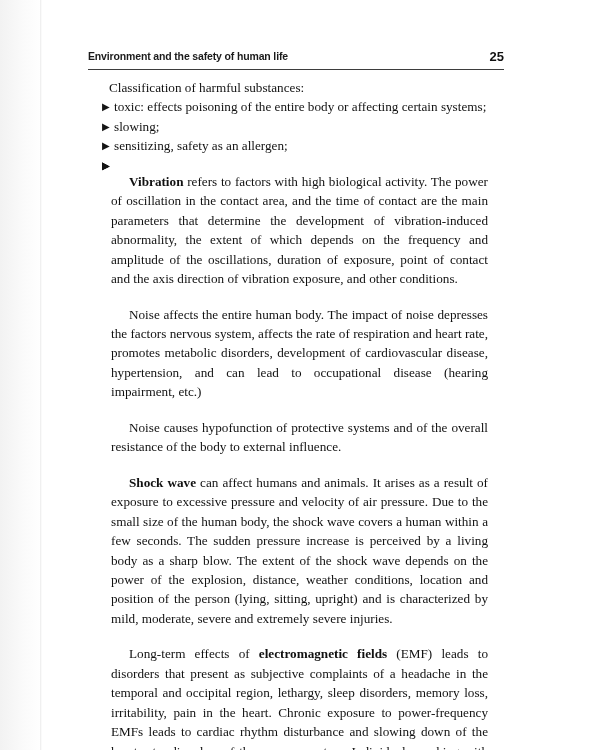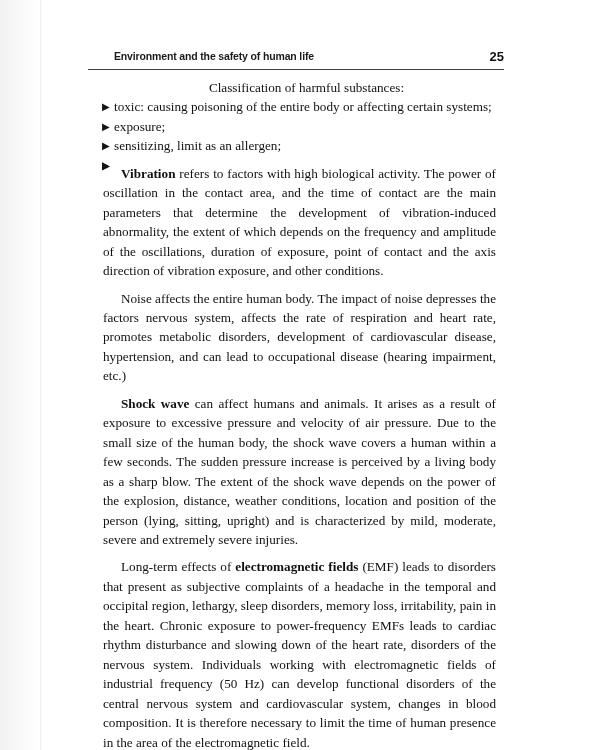--- a/index.html
+++ b/index.html
@@ -44,21 +44,20 @@
   .running-head .rh-title {
     position: absolute;
     left: 0;
     top: 0;
     font-family: "Liberation Sans", sans-serif;
     font-size: 10.5px;
     font-weight: 700;
     letter-spacing: -0.15px;
     color: #1b1b1b;
     white-space: nowrap;
-    margin-left: 26px;
   }
   .running-head .rh-folio {
     position: absolute;
     right: 0;
     top: -1px;
     font-family: "Liberation Sans", sans-serif;
     font-size: 13px;
     font-weight: 700;
     color: #111111;
   }
@@ -80,21 +79,21 @@
     font-size: 13.2px;
     line-height: 19.45px;
     color: #111111;
     text-align: justify;
     -webkit-hyphens: none;
     hyphens: none;
   }
 
   .lead-line {
     text-indent: 14px;
-    text-align: center;
+    text-align: left;
     margin: 0;
   }
 
   ul.harm-list {
     list-style: none;
     margin: 0;
     padding: 0;
   }
   ul.harm-list li {
     position: relative;
@@ -105,21 +104,21 @@
   ul.harm-list li .bullet {
     position: absolute;
     left: 7px;
     top: 0;
     font-size: 10px;
     line-height: 19.45px;
     color: #141414;
   }
 
   p.para {
-    margin: 8px;
+    margin: 16px;
     text-indent: 18px;
     text-align: justify;
   }
   b.run-in {
     font-weight: 700;
   }
 </style>
 </head>
 <body>
 
@@ -134,45 +133,46 @@
     <div class="rh-rule"></div>
   </div>
 
   <div class="body-text">
 
     <div class="lead-line">Classification of harmful substances:</div>
 
     <ul class="harm-list">
       <li>
         <span class="bullet">▶</span>
-        <span>toxic: causing poisoning of the entire body or affecting certain systems;</span>
+        <span>toxic: effects poisoning of the entire body or affecting certain systems;</span>
       </li>
       <li>
         <span class="bullet">▶</span>
-        <span>exposure;</span>
+        <span>slowing;</span>
       </li>
       <li>
         <span class="bullet">▶</span>
-        <span>sensitizing, limit as an allergen;</span>
+        <span>sensitizing, safety as an allergen;</span>
       </li>
       <li>
         <span class="bullet">▶</span>
       </li>
       <li>
         <span class="bullet">▶</span>
       </li>
       <li>
         <span class="bullet">▶</span>
       </li>
     </ul>
 
     <p class="para"><b class="run-in">Vibration</b><span> refers to factors with high biological activity. The power of oscillation in the contact area, and the time of contact are the main parameters that determine the development of vibration-induced abnormality, the extent of which depends on the frequency and amplitude of the oscillations, duration of exposure, point of contact and the axis direction of vibration exposure, and other conditions.</span></p>
 
 
     <p class="para"><span>Noise affects the entire human body. The impact of noise depresses the factors nervous system, affects the rate of respiration and heart rate, promotes metabolic disorders, development of cardiovascular disease, hypertension, and can lead to occupational disease (hearing impairment, etc.)</span></p>
 
+    <p class="para"><span>Noise causes hypofunction of protective systems and of the overall resistance of the body to external influence.</span></p>
 
     <p class="para"><b class="run-in">Shock wave</b><span> can affect humans and animals. It arises as a result of exposure to excessive pressure and velocity of air pressure. Due to the small size of the human body, the shock wave covers a human within a few seconds. The sudden pressure increase is perceived by a living body as a sharp blow. The extent of the shock wave depends on the power of the explosion, distance, weather conditions, location and position of the person (lying, sitting, upright) and is characterized by mild, moderate, severe and extremely severe injuries.</span></p>
 
     <p class="para"><span>Long-term effects of </span><b class="run-in">electromagnetic fields</b><span> (EMF) leads to disorders that present as subjective complaints of a headache in the temporal and occipital region, lethargy, sleep disorders, memory loss, irritability, pain in the heart. Chronic exposure to power-frequency EMFs leads to cardiac rhythm disturbance and slowing down of the heart rate, disorders of the nervous system. Individuals working with electromagnetic fields of industrial frequency (50 Hz) can develop functional disorders of the central nervous system and cardiovascular system, changes in blood composition. It is therefore necessary to limit the time of human presence in the area of the electromagnetic field.</span></p>
 
   </div>
 </div>
 
 </body></html>

